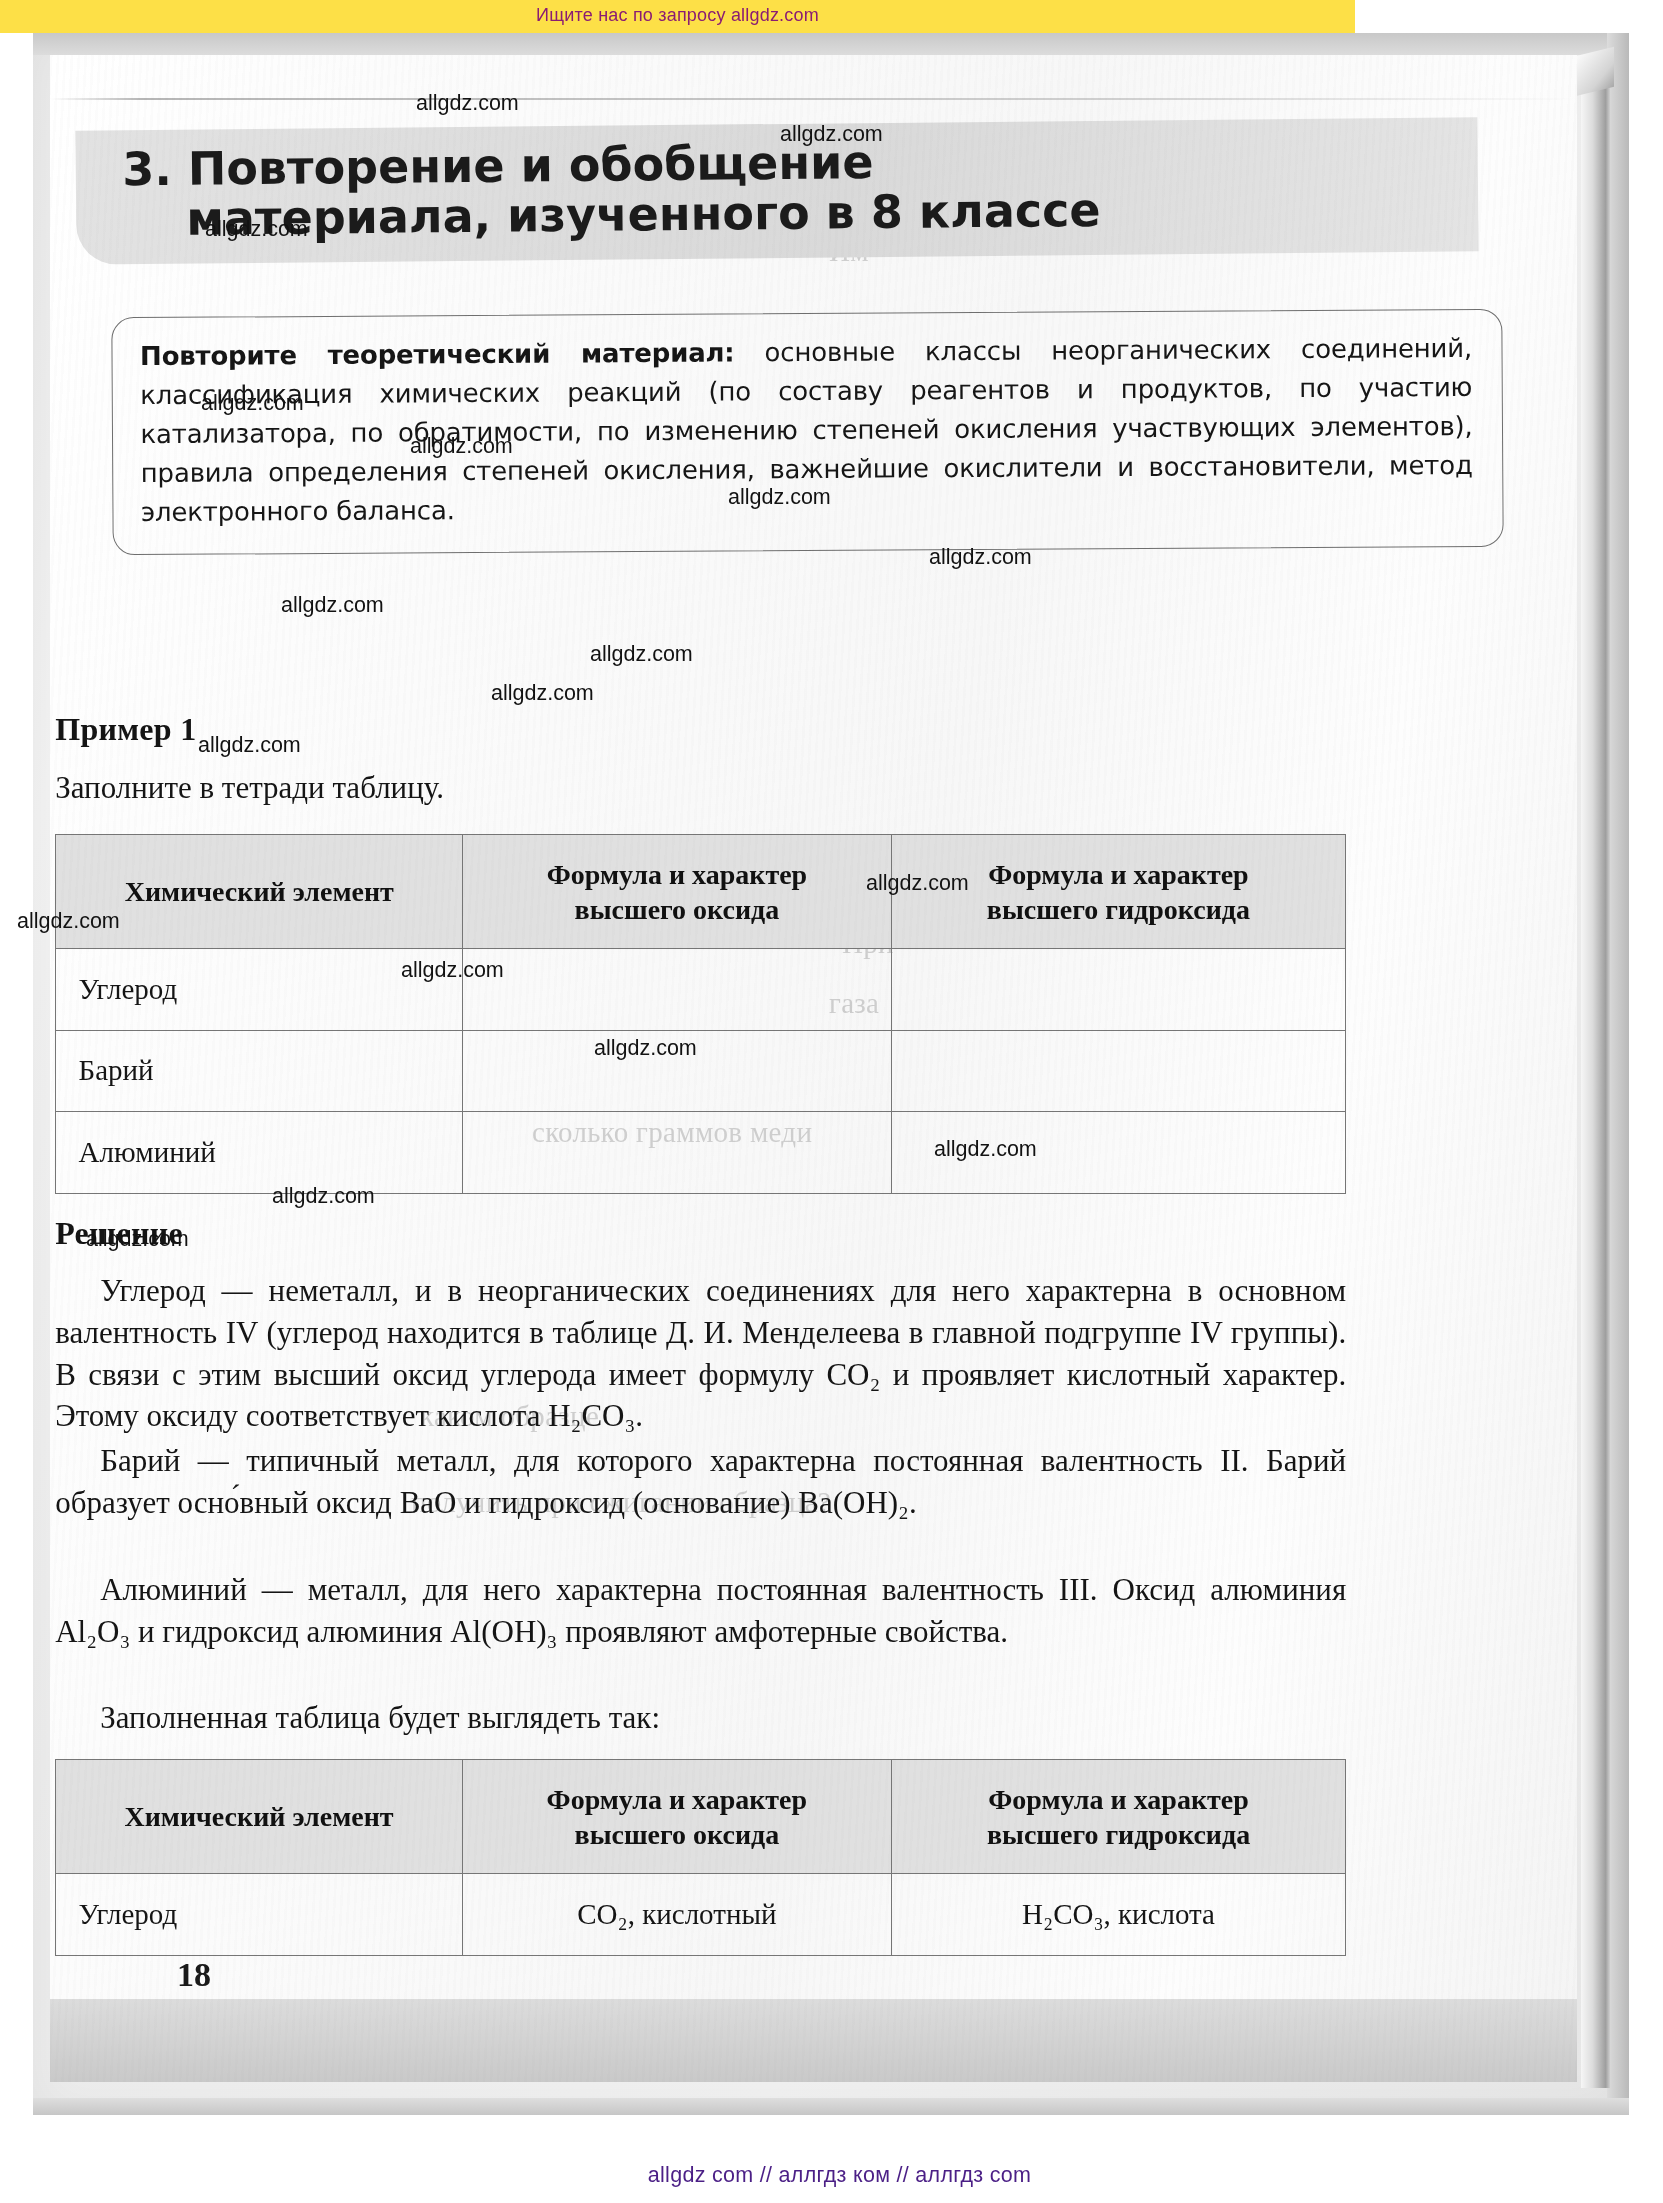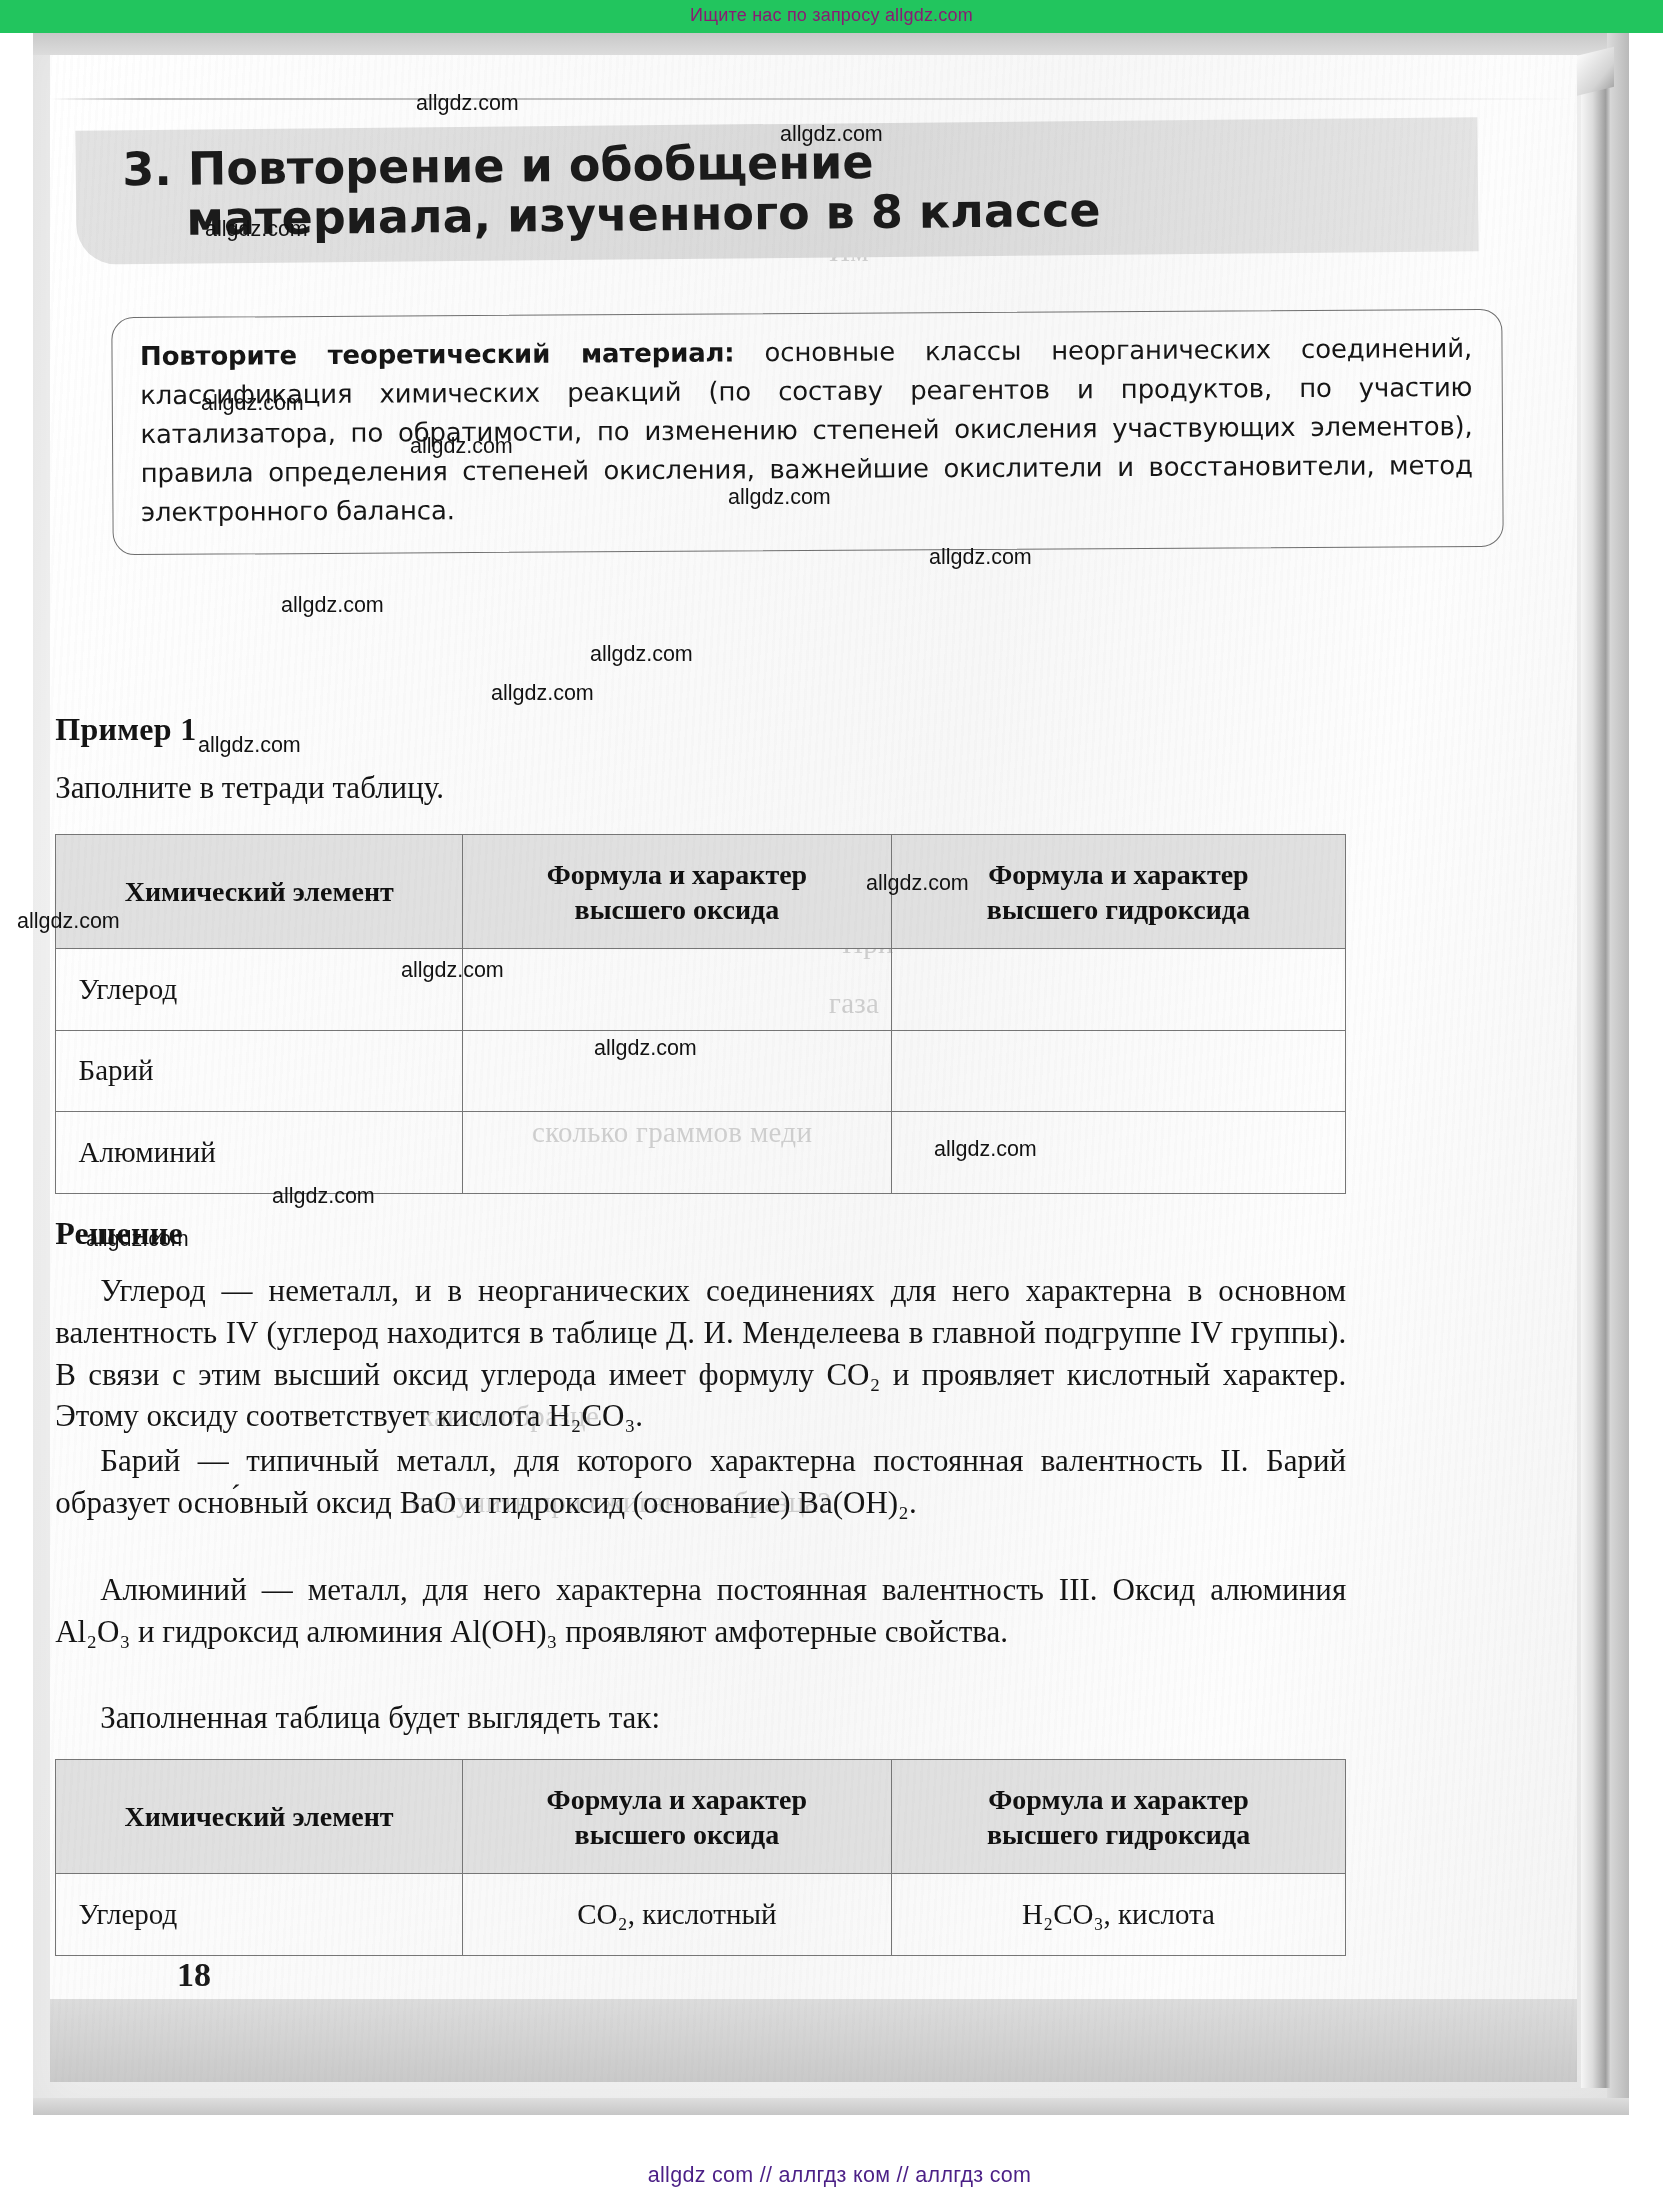--- a/index.html
+++ b/index.html
@@ -15,23 +15,23 @@
     width: 1663px;
     height: 2203px;
     overflow: hidden;
     background: #ffffff;
   }
 
   
   .top-banner {
     position: absolute;
     top: 0; left: 0;
-    width: 1663px;
+    width: 1355px;
     height: 33px;
-    background: #22c55e;
+    background: #fde047;
     text-align: center;
   }
   .top-banner span {
     display: inline-block;
     margin-top: 5.2px;
     font-family: "Liberation Sans", sans-serif;
     font-size: 18px;
     color: #8a1c73;
     letter-spacing: 0.2px;
   }

